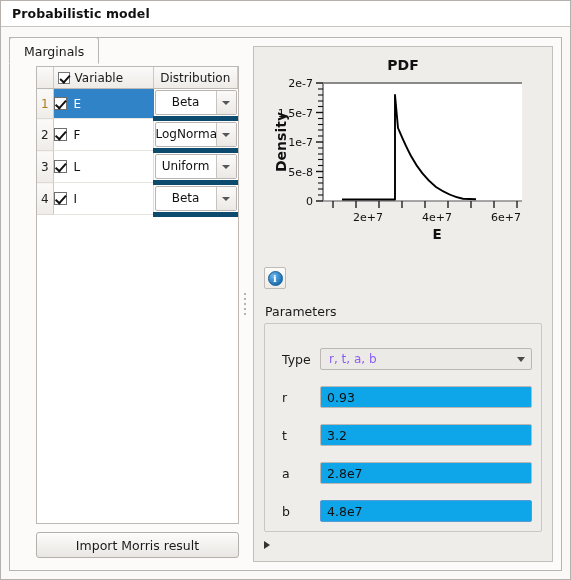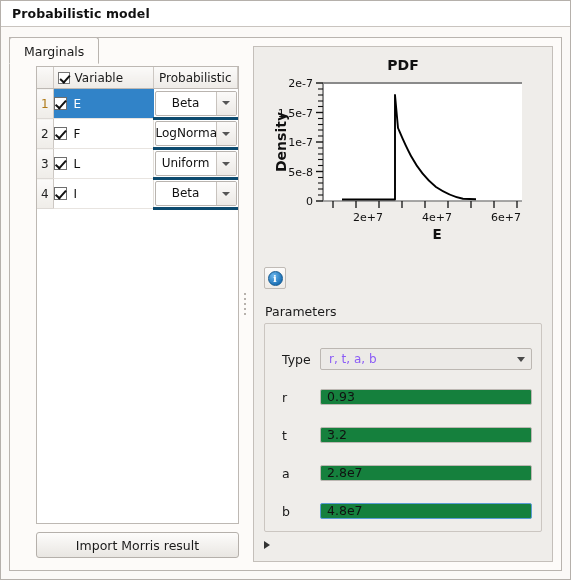--- a/index.html
+++ b/index.html
@@ -182,21 +182,21 @@
   .rowcheck::after {
     content: "";
     position: absolute;
     left: 3.5px; top: 0px;
     width: 4px; height: 8.5px;
     border: solid #111;
     border-width: 0 2px 2px 0;
     transform: rotate(42deg);
   }
   td.distcell {
-    border-bottom: 3px solid #0c4a6e;
+    border-bottom: 5px solid #0c4a6e;
     padding: 0;
     vertical-align: middle;
   }
   .combo {
     display: flex;
     height: 25px;
     margin: 1px 1px;
     border: 1px solid #b9b4af;
     border-radius: 2px;
     background: #ffffff;
@@ -346,24 +346,24 @@
     color: #8b5cf6;
   }
   .caret-dark {
     width: 0; height: 0;
     border-left: 4px solid transparent;
     border-right: 4px solid transparent;
     border-top: 5px solid #4a4a4a;
   }
   .field {
     flex: 1;
-    height: 16px;
+    height: 22px;
     border: 1px solid #bcb7b2;
     border-radius: 2px;
-    background: #15803d;
+    background: #0ea5e9;
     font-size: 12.5px;
     color: #111;
     padding: 0 6px;
     line-height: 20px;
     box-sizing: border-box;
     font-family: "DejaVu Sans", "Liberation Sans", sans-serif;
     outline: none;
   }
   .field.focused {
     border: 1px solid #5a9bd4;
@@ -414,21 +414,21 @@
               <col class="col-var">
               <col class="col-dist">
           </colgroup>
           <thead>
             <tr>
               <th class="idxhead"></th>
               <th class="varhead">
                 <span class="headcheck"></span><span>Variable</span>
               </th>
               <th>
-                <span>Probabilistic</span>
+                <span>Distribution</span>
               </th>
             </tr>
           </thead>
           <tbody>
             <tr class="selected">
               <td class="idxcell">1</td>
               <td class="varcell">
                 <span class="rowcheck"></span><span>E</span>
               </td>
               <td class="distcell">

